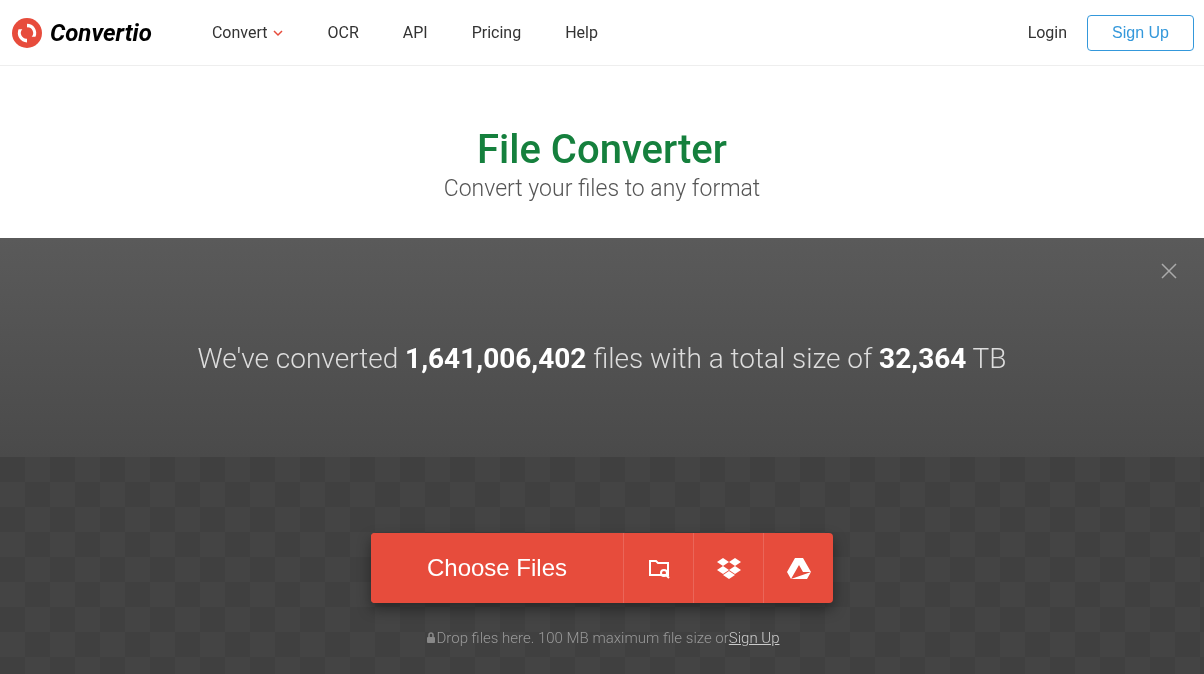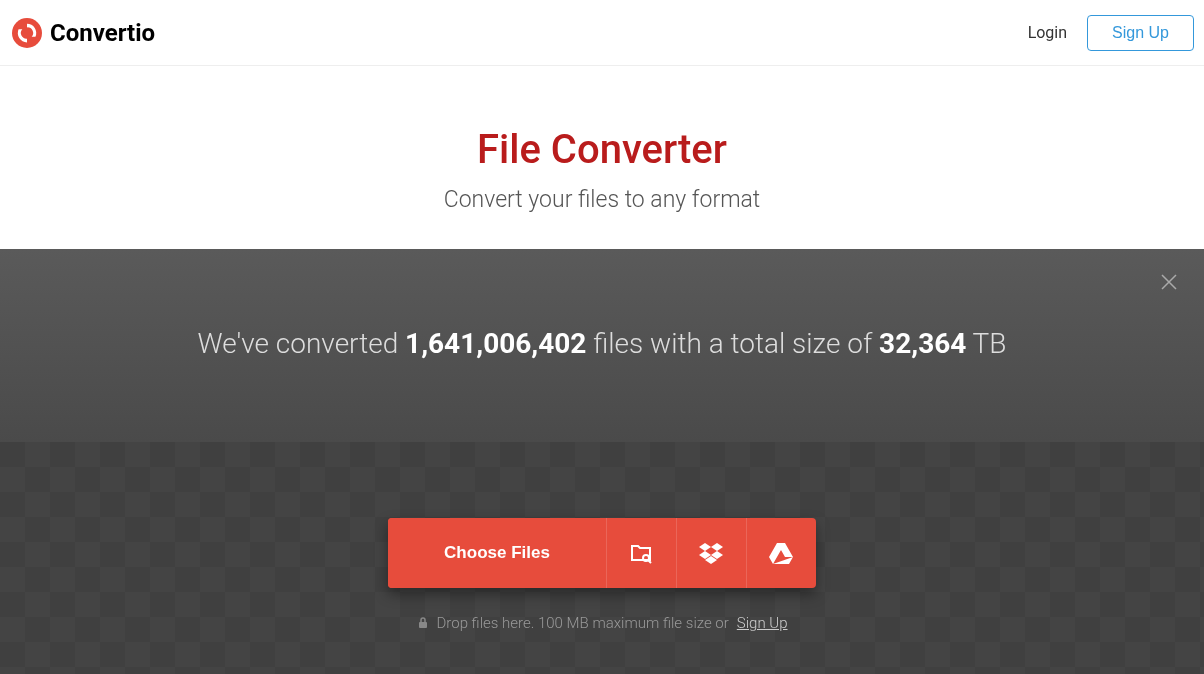--- a/index.html
+++ b/index.html
@@ -1,60 +1,72 @@
 <!DOCTYPE html>
 <html><head>
 <meta charset="utf-8">
 <style>
 * { margin: 0; padding: 0; box-sizing: border-box; }
 body { font-family: -apple-system, BlinkMacSystemFont, "Segoe UI", Roboto, Helvetica, Arial, sans-serif; background: #fff; width: 1204px; height: 674px; overflow: hidden; }
 
 .header { display: flex; align-items: center; height: 66px; padding: 0 10px; border-bottom: 1px solid #eee; }
-.logo { display: flex; align-items: center; gap: 8px; margin-right: 60px; margin-left: 2px; }
+.logo { display: flex; align-items: center; gap: 8px; margin-right: 60px; margin-left: 2px; font-style: italic; }
 .logo-icon { width: 30px; height: 30px; }
 .logo-text { font-size: 24px; font-weight: 700; color: #000; }
 .nav { display: flex; gap: 44px; align-items: center; }
 .nav-item { color: #333; font-size: 16px; cursor: pointer; display: flex; align-items: center; gap: 6px; }
 .chev { width: 10px; height: 10px; }
 .spacer { flex: 1; }
 .login { color: #333; font-size: 16px; margin-right: 20px; cursor: pointer; }
 .signup-btn { border: 1px solid #3498db; color: #3498db; padding: 8px 24px; border-radius: 4px; font-size: 16px; cursor: pointer; background: #fff; }
 
 .hero { text-align: center; padding: 60px 0 36px; }
-.title { font-size: 40px; font-weight: 500; color: #b91c1c; margin-bottom: 13px; }
+.title { font-size: 40px; font-weight: 500; color: #15803d; margin-bottom: 2px; }
 .subtitle { font-size: 23px; color: #555; font-weight: 300; }
 
-.banner { position: relative; background: linear-gradient(to bottom, #5a5a5a, #4a4a4a); padding: 78px 0 82px; text-align: center; }
+.banner { position: relative; background: linear-gradient(to bottom, #5a5a5a, #4a4a4a); padding: 104px 0 82px; text-align: center; }
 .banner-text { color: #ddd; font-size: 28px; font-weight: 300; }
 .banner-text b { font-weight: 700; color: #fff; }
 .close-x { position: absolute; top: 24px; right: 26px; cursor: pointer; }
 
 .drop-zone { background: #404040; padding: 76px 0 56px; text-align: center; background-image:
   linear-gradient(45deg, rgba(255,255,255,0.02) 25%, transparent 25%, transparent 75%, rgba(255,255,255,0.02) 75%),
   linear-gradient(45deg, rgba(255,255,255,0.02) 25%, transparent 25%, transparent 75%, rgba(255,255,255,0.02) 75%);
   background-size: 50px 50px; background-position: 0 0, 25px 25px; }
 .choose-row { display: inline-flex; align-items: stretch; background: #e74c3c; border-radius: 4px; height: 70px; box-shadow: 0 6px 14px rgba(0,0,0,0.4); }
-.choose-btn { background: #e74c3c; color: #fff; font-size: 17px; font-weight: 700; padding: 16px 56px; border: none; cursor: pointer; display: flex; align-items: center; border-radius: 4px 0 0 4px; }
+.choose-btn { background: #e74c3c; color: #fff; font-size: 24px; font-weight: 400; padding: 16px 56px; border: none; cursor: pointer; display: flex; align-items: center; border-radius: 4px 0 0 4px; }
 .icon-btn { width: 70px; display: flex; align-items: center; justify-content: center; cursor: pointer; border-left: 1px solid rgba(255,255,255,0.15); }
 .icon-btn svg { width: 24px; height: 24px; fill: #fff; }
-.drop-hint { margin-top: 26px; color: #999; font-size: 15px; font-weight: 300; display: flex; align-items: center; justify-content: center; gap: 8px; }
+.drop-hint { margin-top: 26px; color: #999; font-size: 15px; font-weight: 300; display: flex; align-items: center; justify-content: center; }
 .drop-hint a { color: #ccc; text-decoration: underline; cursor: pointer; }
 </style>
 </head>
 <body>
 
 <header class="header">
   <div class="logo">
     <svg class="logo-icon" viewBox="0 0 32 32">
         <circle cx="16" cy="16" r="16" fill="#e74c3c"></circle>
         <path d="M16 6 A10 10 0 0 1 25 20 L21 20 A6 6 0 0 0 16 10 Z" fill="#fff"></path>
         <path d="M16 26 A10 10 0 0 1 7 12 L11 12 A6 6 0 0 0 16 22 Z" fill="#fff"></path>
       </svg>
     <span class="logo-text">Convertio</span>
   </div>
+  <nav class="nav">
+    <div class="nav-item">
+      <span>Convert</span>
+      <svg class="chev" viewBox="0 0 10 10">
+          <path d="M1 3 L5 7 L9 3" stroke="#e74c3c" stroke-width="1.5" fill="none"></path>
+        </svg>
+    </div>
+    <div class="nav-item">OCR</div>
+    <div class="nav-item">API</div>
+    <div class="nav-item">Pricing</div>
+    <div class="nav-item">Help</div>
+  </nav>
   <div class="spacer"></div>
   <div class="login">Login</div>
   <button class="signup-btn">Sign Up</button>
 </header>
 
 <section class="hero">
   <h1 class="title">File Converter</h1>
   <p class="subtitle">Convert your files to any format</p>
 </section>
 

